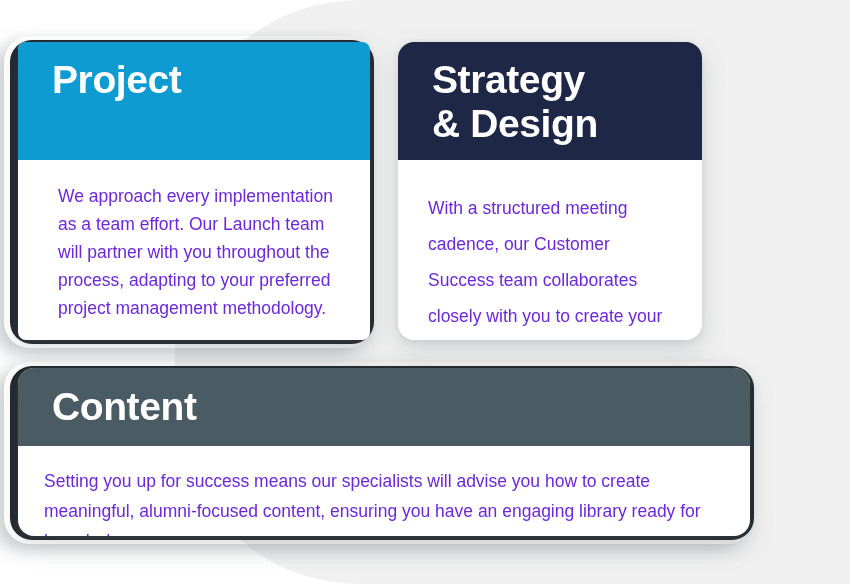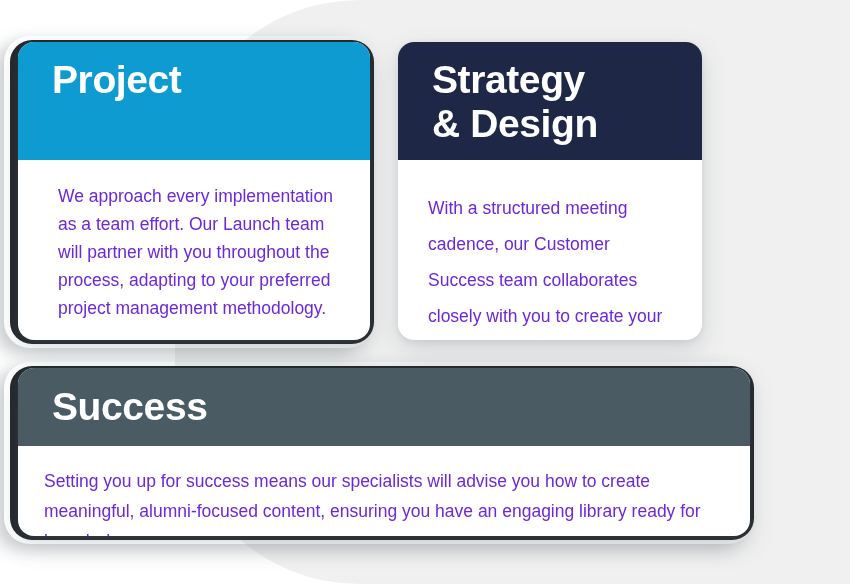--- a/index.html
+++ b/index.html
@@ -71,21 +71,21 @@
     font-weight: bold;
     letter-spacing: -0.4px;
     box-sizing: border-box;
   }
   .card-body {
     box-sizing: border-box;
     color: #6d28d9;
   }
 
   
-  #card-pm { left: 18px; top: 42px; width: 352px; height: 298px; }
+  #card-pm { left: 18px; top: 42px; width: 352px; height: 298px; border-radius: 8px; }
   #card-pm .card-header {
     background: #0d9bd1;
     height: 118px;
     padding: 16px 0 0 34px;
     font-size: 39px;
     line-height: 44px;
   }
   #card-pm .card-body {
     padding: 22px 26px 0 40px;
     font-size: 17.5px;
@@ -148,18 +148,18 @@
       <span class="nowrap-line">&amp; Design</span>
     </div>
     <div class="card-body">With a structured meeting cadence, our Customer Success team collaborates closely with you to create your strategy and develop plans for a seamless go-live and beyond.</div>
   </div>
 
   <div class="edge-soft" style="left:4px; top:362px; width:750px; height:182px;"></div>
   <div class="edge-dark" style="left:10px; top:366px; width:744px; height:174px;"></div>
 
   <div class="card card-soft-shadow" id="card-ct">
     <div class="card-header">
-      <span class="nowrap-line">Success</span>
+      <span class="nowrap-line">Content</span>
     </div>
     <div class="card-body">Setting you up for success means our specialists will advise you how to create meaningful, alumni-focused content, ensuring you have an engaging library ready for launch day.</div>
   </div>
 
 </div>
 
 </body></html>

